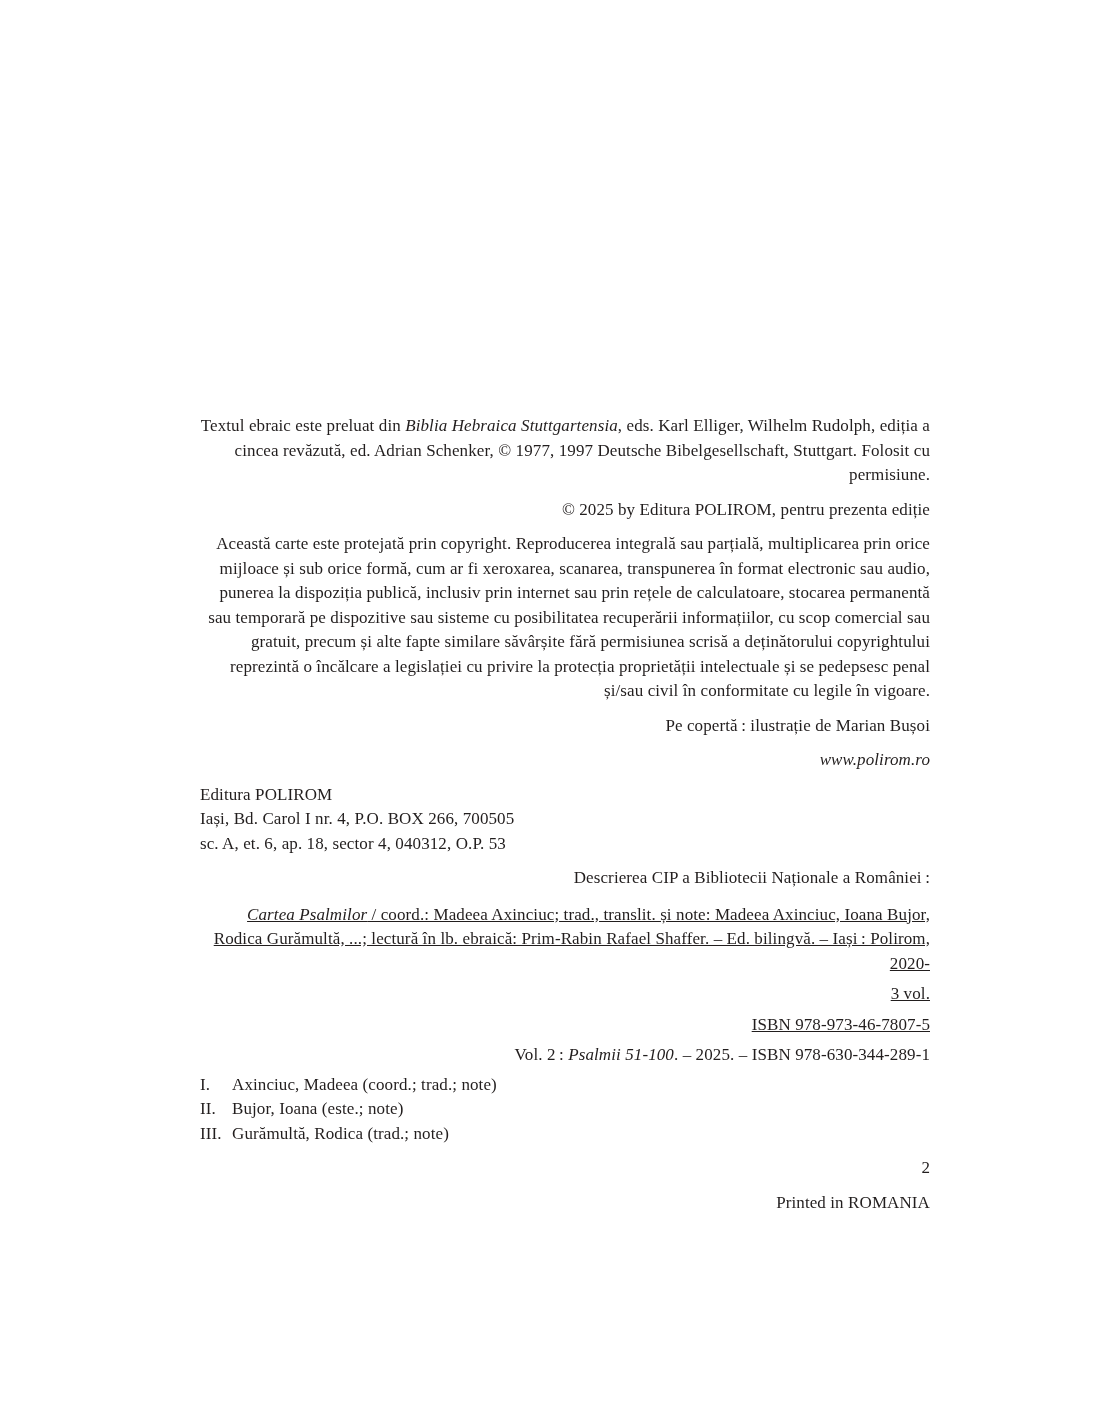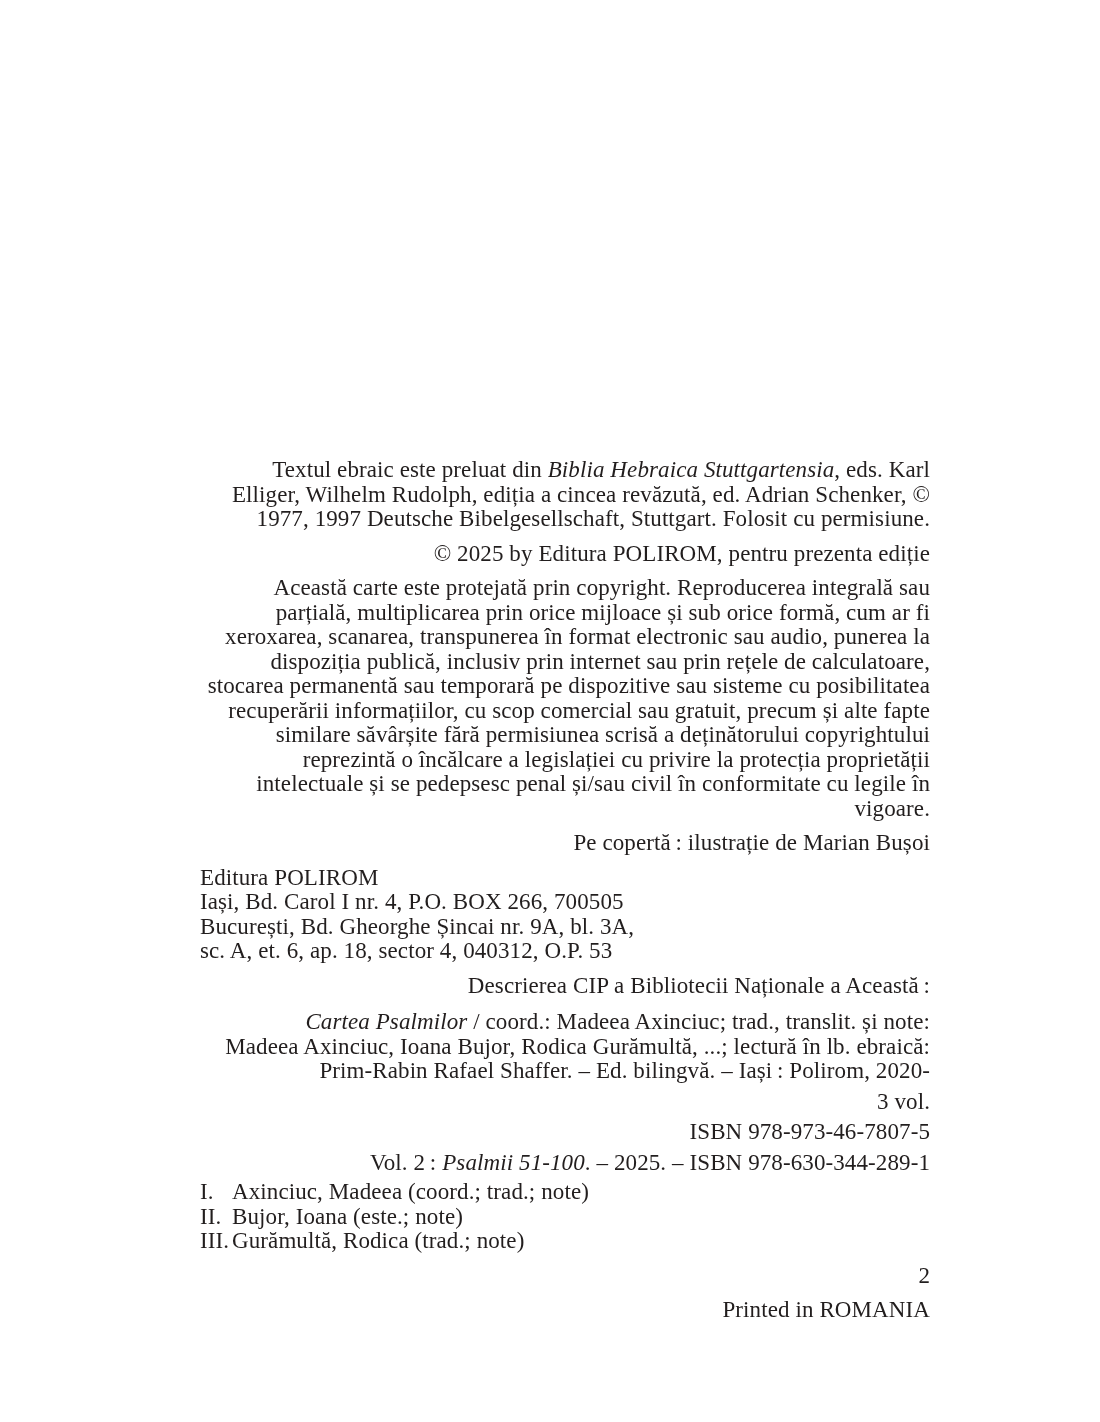--- a/index.html
+++ b/index.html
@@ -18,32 +18,31 @@
     position: absolute;
     left: 0; top: 0;
     width: 1100px; height: 1422px;
     background: #ffffff;
   }
   .content {
     position: absolute;
     left: 200px;
     top: 414px;
     width: 730px;
-    font-size: 23px;
+    font-size: 17px;
     line-height: 24.5px;
     letter-spacing: 0.1px;
-    margin-top: 44px;
   }
   .content p { margin: 0 0 10px 0; text-align: right; }
   .justify { text-align: justify; }
   .ital { font-style: italic; }
   .indent-first { text-indent: 32px; }
   .pad-left { padding-left: 32px; }
   .mb12 { margin-bottom: 12px !important; }
-  .mb6  { margin-bottom: 6px !important; }
+  .mb6  { margin-bottom: 6px !important; text-decoration: underline; }
   .mb5  { margin-bottom: 5px !important; }
   .addr-line { margin: 0; }
   .addr-block { margin: 0 0 10px 0; }
   .contrib-list { margin: 0 0 10px 0; }
   .contrib-row { display: flex; }
   .contrib-num { flex: 0 0 32px; width: 32px; }
   .contrib-text { flex: 1; }
 </style>
 </head>
 <body>
@@ -53,29 +52,29 @@
 
     <p class="justify"><span>Textul ebraic este preluat din </span><span class="ital">Biblia Hebraica Stuttgartensia</span><span>, eds. Karl Elliger, Wilhelm Rudolph, ediția a cincea revăzută, ed. Adrian Schenker, © 1977, 1997 Deutsche Bibelgesellschaft, Stuttgart. Folosit cu permisiune.</span></p>
 
     <p>© 2025 by Editura POLIROM, pentru prezenta ediție</p>
 
     <p class="justify">Această carte este protejată prin copyright. Reproducerea integrală sau parțială, multiplicarea prin orice mijloace și sub orice formă, cum ar fi xeroxarea, scanarea, transpunerea în format electronic sau audio, punerea la dispoziția publică, inclusiv prin internet sau prin rețele de calculatoare, stocarea permanentă sau temporară pe dispozitive sau sisteme cu posibilitatea recuperării informațiilor, cu scop comercial sau gratuit, precum și alte fapte similare săvârșite fără permisiunea scrisă a deținătorului copyrightului reprezintă o încălcare a legislației cu privire la protecția proprietății intelectuale și se pedepsesc penal și/sau civil în conformitate cu legile în vigoare.</p>
 
     <p>Pe copertă : ilustrație de Marian Bușoi</p>
 
 
+    <p class="ital">www.polirom.ro</p>
 
     <div class="addr-block">
       <div class="addr-line">Editura POLIROM</div>
       <div class="addr-line">Iași, Bd. Carol I nr. 4, P.O. BOX 266, 700505</div>
-      <div class="addr-line">București, Bd. Gheorghe Șincai nr. 9A, bl. 3A,</div>
       <div class="addr-line">sc. A, et. 6, ap. 18, sector 4, 040312, O.P. 53</div>
     </div>
 
-    <p class="mb12">Descrierea CIP a Bibliotecii Naționale a Această :</p>
+    <p class="mb12">Descrierea CIP a Bibliotecii Naționale a României :</p>
 
     <p class="justify indent-first mb6"><span class="ital">Cartea Psalmilor</span><span> / coord.: Madeea Axinciuc; trad., translit. și note: Madeea Axinciuc, Ioana Bujor, Rodica Gurămultă, ...; lectură în lb. ebraică: Prim-Rabin Rafael Shaffer. – Ed. bilingvă. – Iași : Polirom, 2020-</span></p>
 
     <p class="pad-left mb6">3 vol.</p>
 
     <p class="pad-left mb6">ISBN 978-973-46-7807-5</p>
 
     <p class="pad-left mb5"><span>Vol. 2 : </span><span class="ital">Psalmii 51-100</span><span>. – 2025. – ISBN 978-630-344-289-1</span></p>
 
     <div class="contrib-list">

